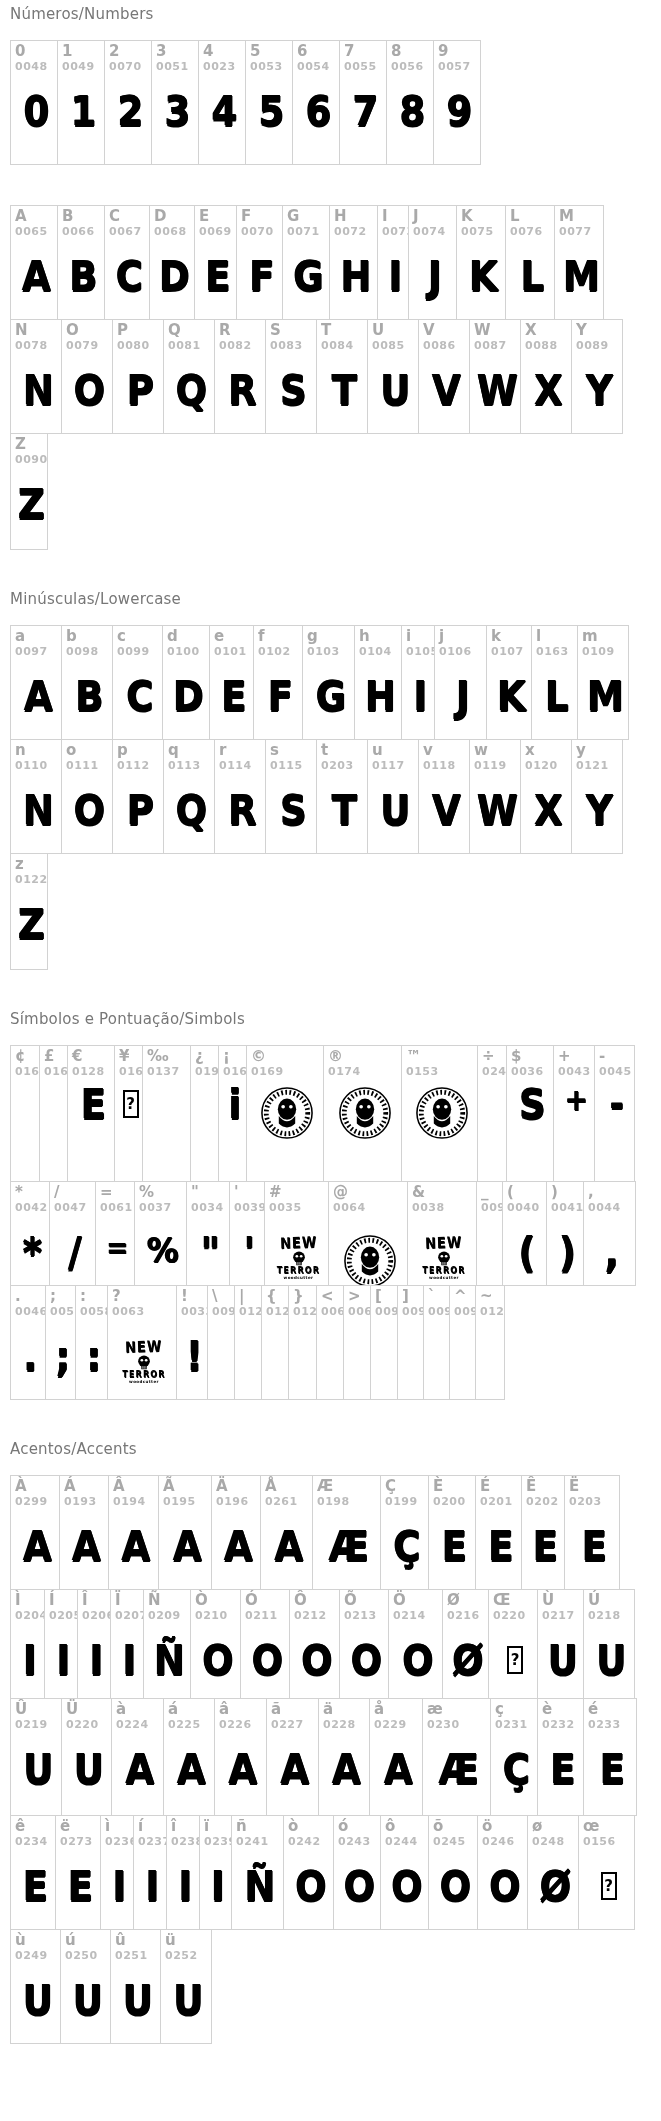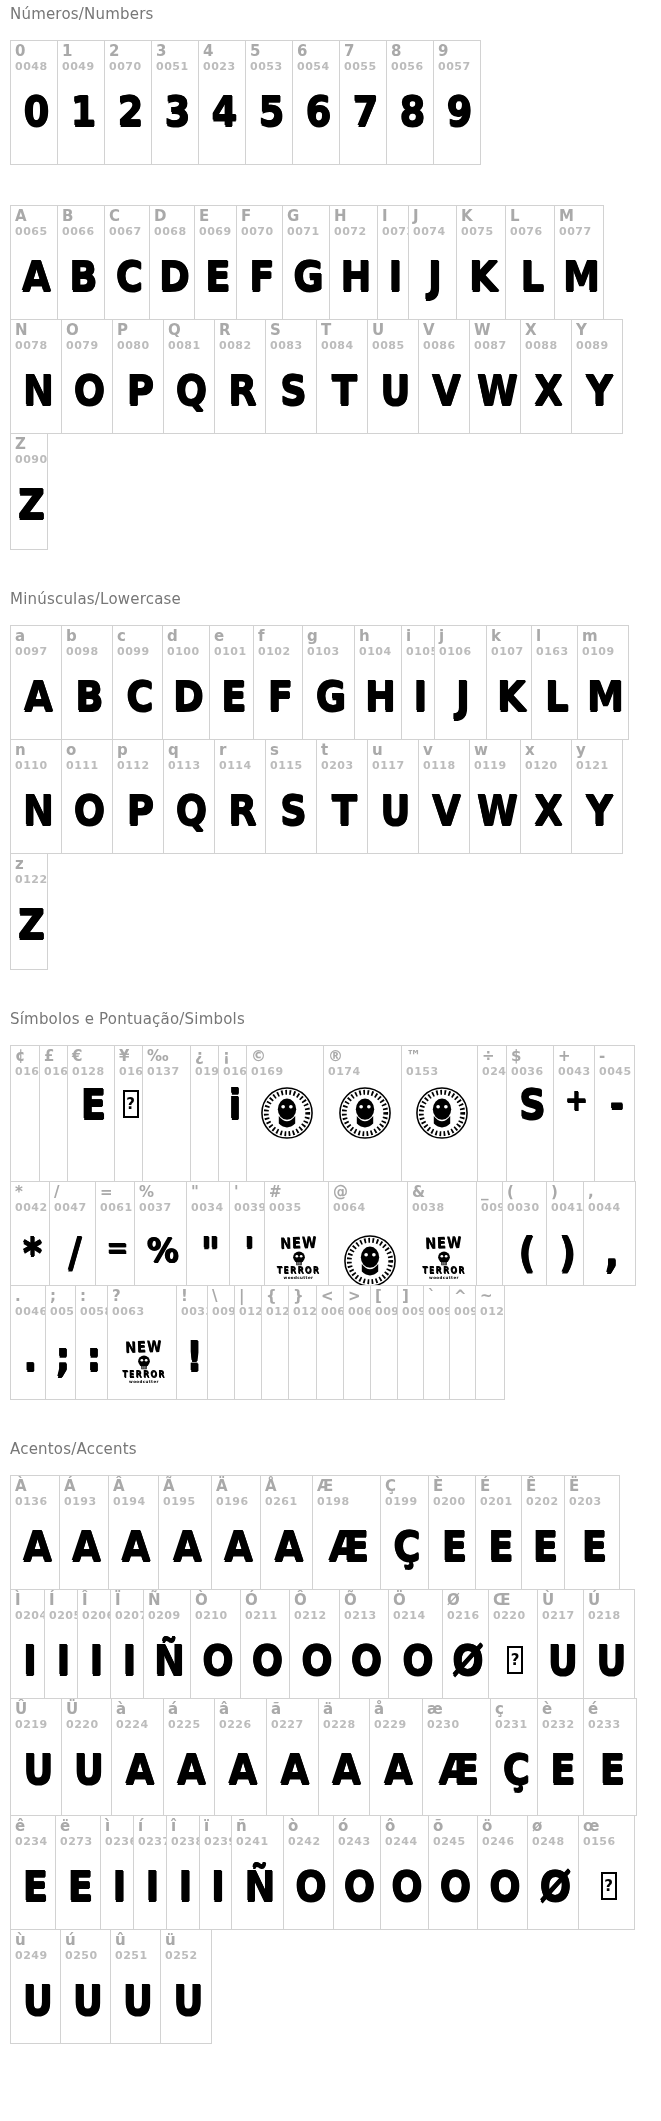--- a/index.html
+++ b/index.html
@@ -698,21 +698,21 @@
             </div>
           </div>
         </div>
         <div class="cell" style="width: 27px;">
           <div class="cell-char">_</div>
           <div class="cell-code">0095</div>
           <div class="cell-glyph"></div>
         </div>
         <div class="cell" style="width: 45px;">
           <div class="cell-char">(</div>
-          <div class="cell-code">0030</div>
+          <div class="cell-code">0040</div>
           <div class="cell-glyph">
             <span class="g-text">(</span>
           </div>
         </div>
         <div class="cell" style="width: 38px;">
           <div class="cell-char">)</div>
           <div class="cell-code">0041</div>
           <div class="cell-glyph">
             <span class="g-text">)</span>
           </div>
@@ -828,21 +828,21 @@
           <div class="cell-code">0126</div>
           <div class="cell-glyph"></div>
         </div>
       </div>
     </section>
     <section class="section">
       <h2 class="section-title">Acentos/Accents</h2>
       <div class="grid-row" style="height: 115px;">
         <div class="cell" style="width: 50px;">
           <div class="cell-char">À</div>
-          <div class="cell-code">0136</div>
+          <div class="cell-code">0299</div>
           <div class="cell-glyph">
             <span class="g-text">A</span>
           </div>
         </div>
         <div class="cell" style="width: 50px;">
           <div class="cell-char">Á</div>
           <div class="cell-code">0193</div>
           <div class="cell-glyph">
             <span class="g-text">A</span>
           </div>

